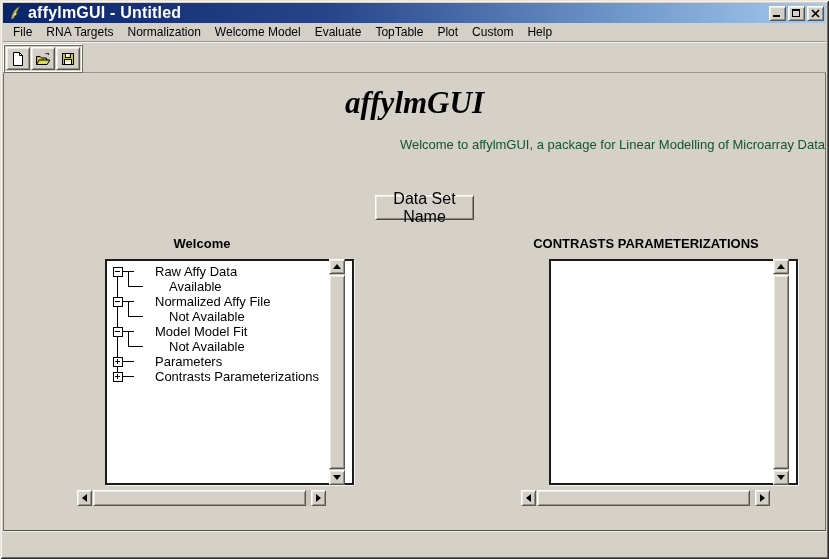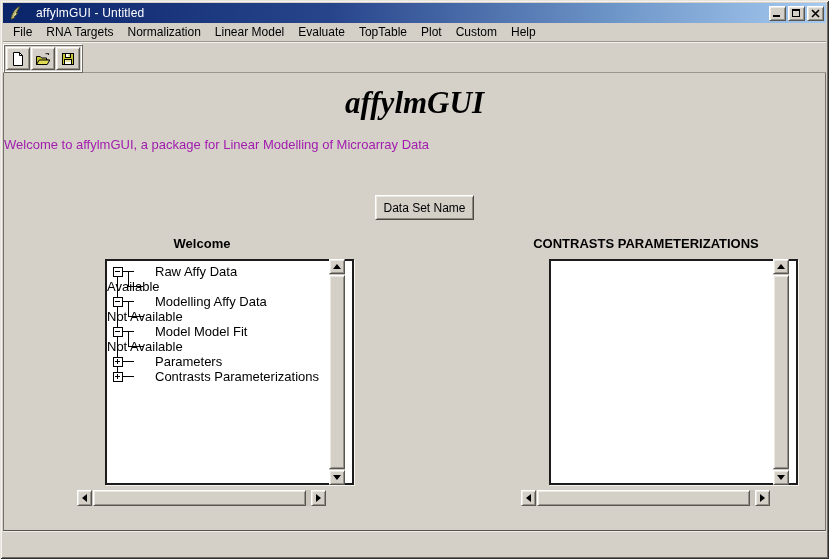--- a/index.html
+++ b/index.html
@@ -13,21 +13,21 @@
   }
 
   
   .titlebar {
     position:absolute; left:3px; right:3px; top:3px; height:20px;
     background:linear-gradient(to right, #0a246a 0%, #28458c 40%, #6f97c9 75%, #a6caf0 100%);
     display:flex; align-items:center; padding:0 2px;
   }
   .titlebar .app-icon { width:16px; height:16px; margin-left:2px; flex:0 0 auto; }
   .titlebar .title-text {
-    color:#fff; font-size:12px; font-weight:normal; margin-left:13px;
+    color:#fff; font-size:16px; font-weight:bold; margin-left:5px;
     white-space:nowrap; flex:1 1 auto; letter-spacing:0.2px;
   }
   .win-btn {
     width:17px; height:15px; margin-left:2px; position:relative;
     background:#d4d0c8; flex:0 0 auto;
     border:1px solid; border-color:#ffffff #585651 #585651 #ffffff;
     box-shadow: inset 1px 1px 0 #ece9e3, inset -1px -1px 0 #96928a;
   }
   .glyph-min { position:absolute; left:3px; bottom:3px; width:7px; height:2px; background:#000; }
   .glyph-max { position:absolute; left:3px; right:4px; top:2px; bottom:3px; border:1px solid #000; border-top-width:2px; }
@@ -67,26 +67,26 @@
     border-left:1px solid #76726b; border-right:1px solid #76726b;
     border-bottom:1px solid #55524b;
     box-shadow: 0 1px 0 #f2efe9;
   }
   .app-title {
     position:absolute; top:12px; left:0; right:0; text-align:center;
     font-family:"Liberation Serif", serif; font-style:italic; font-weight:bold;
     font-size:31px; color:#000;
   }
   .welcome-text {
-    position:absolute; top:64px; left:0; right:0; text-align:left;
-    font-size:13px; color:#a21caf;
+    position:absolute; top:64px; left:0; right:0; text-align:right;
+    font-size:13px; color:#14532d;
   }
   .dataset-btn {
     position:absolute; left:371px; top:122px; width:99px; height:25px;
-    background:#d4d0c8; font-size:12px; color:#000; font-family:"Liberation Sans", sans-serif;
+    background:#d4d0c8; font-size:16px; color:#000; font-family:"Liberation Sans", sans-serif;
     border:1px solid; border-color:#ffffff #4d4a45 #4d4a45 #ffffff;
     box-shadow: inset 1px 1px 0 #ebe8e2, inset -1px -1px 0 #8d897f;
     display:flex; align-items:center; justify-content:center;
   }
   .panel-header { position:absolute; top:163px; font-size:13px; font-weight:bold; text-align:center; color:#000; }
   .panel-header.left { left:70px; width:256px; }
   .panel-header.right { left:514px; width:256px; }
 
   .whitebox {
     position:absolute; top:186px; width:249px; height:226px;
@@ -96,21 +96,21 @@
   }
   .whitebox.left-box { left:73px; }
   .whitebox.right-box { left:517px; }
 
   
   .tree-inner { position:absolute; inset:0; overflow:hidden; }
   .tree-svg { position:absolute; left:0; top:3px; }
   .tree-labels { position:absolute; left:0; top:3px; right:0; }
   .tree-row { height:15px; line-height:15px; font-size:13px; white-space:nowrap; color:#000; }
   .tree-row.parent { padding-left:48px; }
-  .tree-row.child  { }
+  .tree-row.child  { padding-left:62px; }
 
   
   .vscroll, .hscroll { position:absolute; background:#cac6be; }
   .vscroll { width:16px; top:186px; height:226px; }
   .vscroll.left-vs { left:325px; }
   .vscroll.right-vs { left:769px; }
   .hscroll { height:16px; top:417px; width:249px; }
   .hscroll.left-hs { left:73px; }
   .hscroll.right-hs { left:517px; }
   .sb-btn, .sb-thumb {
@@ -154,21 +154,21 @@
             <path d="M1 1 L8 8 M8 1 L1 8" stroke="#000" stroke-width="1.6"></path>
           </svg>
       </span>
     </div>
   </div>
 
   <div class="menubar">
     <span class="menu-item">File</span>
     <span class="menu-item">RNA Targets</span>
     <span class="menu-item">Normalization</span>
-    <span class="menu-item">Linear Model</span>
+    <span class="menu-item">Welcome Model</span>
     <span class="menu-item">Evaluate</span>
     <span class="menu-item">TopTable</span>
     <span class="menu-item">Plot</span>
     <span class="menu-item">Custom</span>
     <span class="menu-item">Help</span>
   </div>
 
   <div class="toolbar">
     <div class="toolbar-group">
       <div class="tool-btn">
@@ -235,21 +235,21 @@
               <line x1="8" y1="97.5" x2="13" y2="97.5" stroke="#000"></line>
               <line x1="10.5" y1="95" x2="10.5" y2="100" stroke="#000"></line>
             <rect x="6" y="108" width="9" height="9" fill="#fff" stroke="#000"></rect>
               <line x1="8" y1="112.5" x2="13" y2="112.5" stroke="#000"></line>
               <line x1="10.5" y1="110" x2="10.5" y2="115" stroke="#000"></line>
           </g>
         </svg>
         <div class="tree-labels">
           <div class="tree-row parent"><span>Raw Affy Data</span></div>
           <div class="tree-row child"><span>Available</span></div>
-          <div class="tree-row parent"><span>Modelling Affy Data</span></div>
+          <div class="tree-row parent"><span>Normalized Affy File</span></div>
           <div class="tree-row child"><span>Not Available</span></div>
           <div class="tree-row parent"><span>Model Model Fit</span></div>
           <div class="tree-row child"><span>Not Available</span></div>
           <div class="tree-row parent"><span>Parameters</span></div>
           <div class="tree-row parent"><span>Contrasts Parameterizations</span></div>
         </div>
       </div>
     </div>
 
     <div class="vscroll left-vs">

